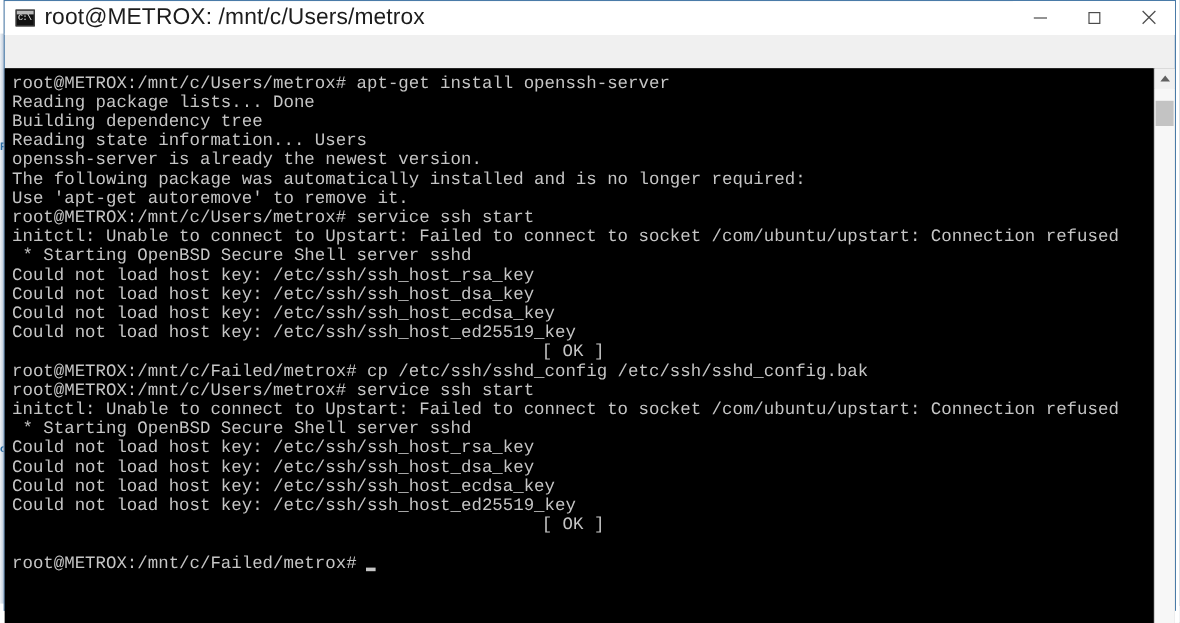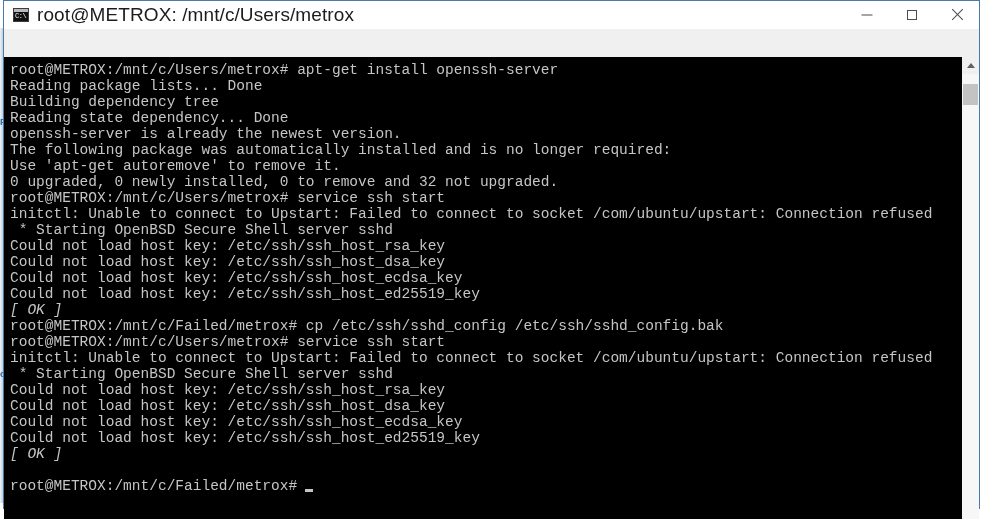--- a/index.html
+++ b/index.html
@@ -182,23 +182,22 @@
   .line {
     font-family: "Liberation Mono", monospace;
     font-size: 14.5px;
     line-height: 16px;
     color: #c5c5c5;
     white-space: pre;
     height: 16px;
     letter-spacing: 0px;
   }
   .line.ok {
-    text-align: left;
+    text-align: center;
     padding-right: 16px;
-    font-style: italic;
   }
   .cursor {
     display: inline-block;
     width: 8px;
     height: 3px;
     background: #c5c5c5;
     vertical-align: bottom;
     margin-bottom: 2px;
     margin-left: 8px;
   }
@@ -281,25 +280,24 @@
         <span></span>
       </div>
     </div>
   </div>
 
   <div class="console-wrap">
     <div class="console" id="console">
         <div class="line">root@METROX:/mnt/c/Users/metrox# apt-get install openssh-server</div>
         <div class="line">Reading package lists... Done</div>
         <div class="line">Building dependency tree</div>
-        <div class="line">Reading state dependency... Done</div>
+        <div class="line">Reading state information... Users</div>
         <div class="line">openssh-server is already the newest version.</div>
         <div class="line">The following package was automatically installed and is no longer required:</div>
         <div class="line">Use 'apt-get autoremove' to remove it.</div>
-        <div class="line">0 upgraded, 0 newly installed, 0 to remove and 32 not upgraded.</div>
         <div class="line">root@METROX:/mnt/c/Users/metrox# service ssh start</div>
         <div class="line">initctl: Unable to connect to Upstart: Failed to connect to socket /com/ubuntu/upstart: Connection refused</div>
         <div class="line"> * Starting OpenBSD Secure Shell server sshd</div>
         <div class="line">Could not load host key: /etc/ssh/ssh_host_rsa_key</div>
         <div class="line">Could not load host key: /etc/ssh/ssh_host_dsa_key</div>
         <div class="line">Could not load host key: /etc/ssh/ssh_host_ecdsa_key</div>
         <div class="line">Could not load host key: /etc/ssh/ssh_host_ed25519_key</div>
         <div class="line ok">[ OK ]</div>
         <div class="line">root@METROX:/mnt/c/Failed/metrox# cp /etc/ssh/sshd_config /etc/ssh/sshd_config.bak</div>
         <div class="line">root@METROX:/mnt/c/Users/metrox# service ssh start</div>

